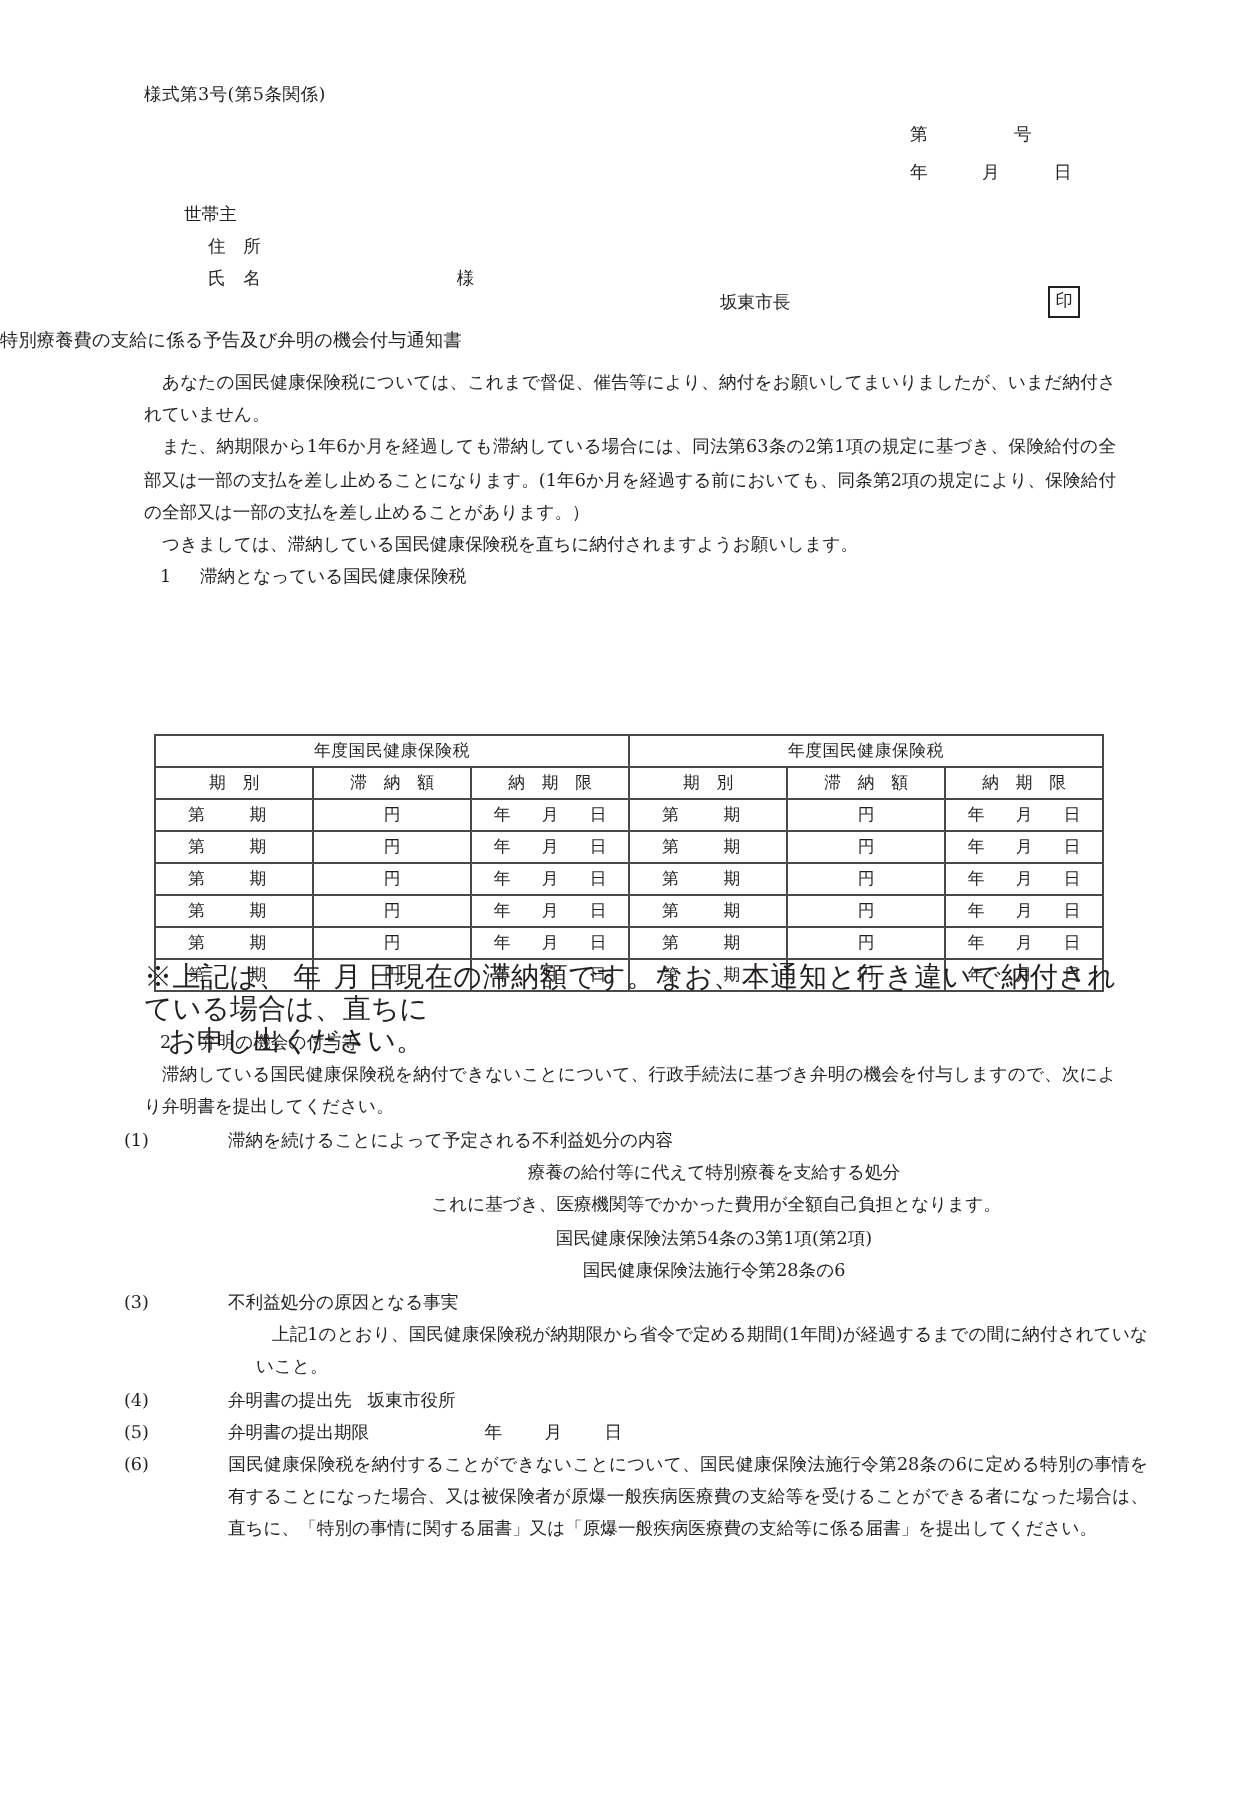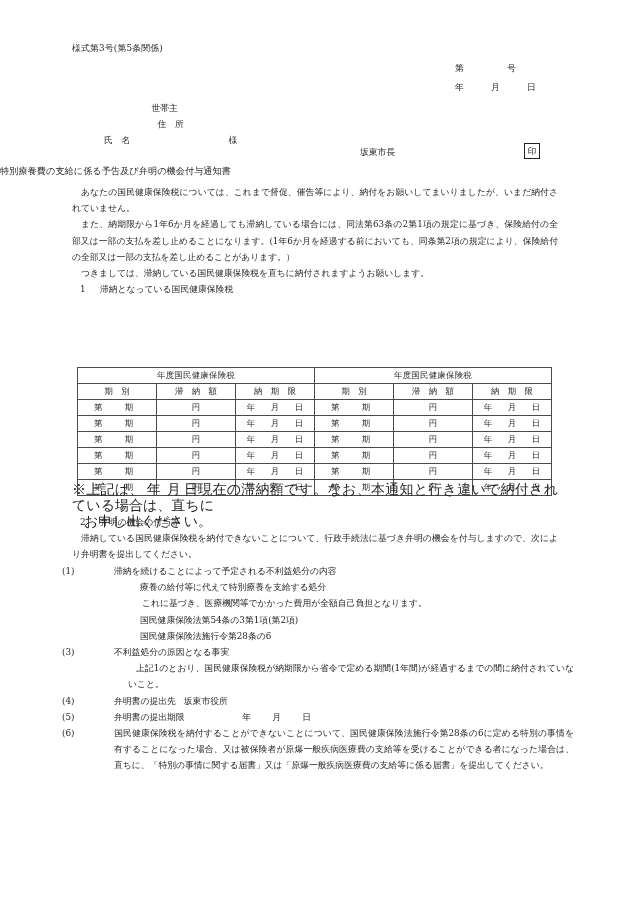--- a/index.html
+++ b/index.html
@@ -52,21 +52,21 @@
     display: flex;
   }
   .doc-date span { width: 36px; }
 
   .addressee {
     position: absolute;
     left: 92px;
     top: 104px;
     font-size: 8.8px;
   }
-  .addressee .line { margin-bottom: 7px; white-space: nowrap; text-align: center; }
+  .addressee .line { margin-bottom: 7px; white-space: nowrap; }
   .addressee .indent { padding-left: 12px; }
   .addressee .sama { display: inline-block; margin-left: 98px; }
 
   .issuer {
     position: absolute;
     left: 360px;
     top: 148px;
     font-size: 8.8px;
     white-space: nowrap;
   }
@@ -173,20 +173,21 @@
     left: 72px;
     top: 514px;
     width: 486px;
     font-size: 8.8px;
   }
   .sec2-block p {
     margin: 0;
     line-height: 16.2px;
     text-align: justify;
     text-justify: inter-character;
+    font-family: Liberation Mono, monospace;
   }
 
   
   .items-block {
     position: absolute;
     left: 88px;
     top: 563px;
     width: 486px;
     font-size: 8.8px;
   }
@@ -195,20 +196,21 @@
   }
   .item-head {
     padding-left: 26px;
     text-indent: -26px;
     white-space: nowrap;
   }
   .item-head .pnum { display: inline-block; width: 26px; padding-left: 0; }
   .item-sub {
     padding-left: 52px;
     white-space: nowrap;
+    text-align: center;
   }
   .item-sub.sub2 { padding-left: 54px; }
   .item-body {
     padding-left: 40px;
     text-indent: 8px;
     text-align: justify;
     text-justify: inter-character;
   }
   .item-body.flow {
     padding-left: 26px;

